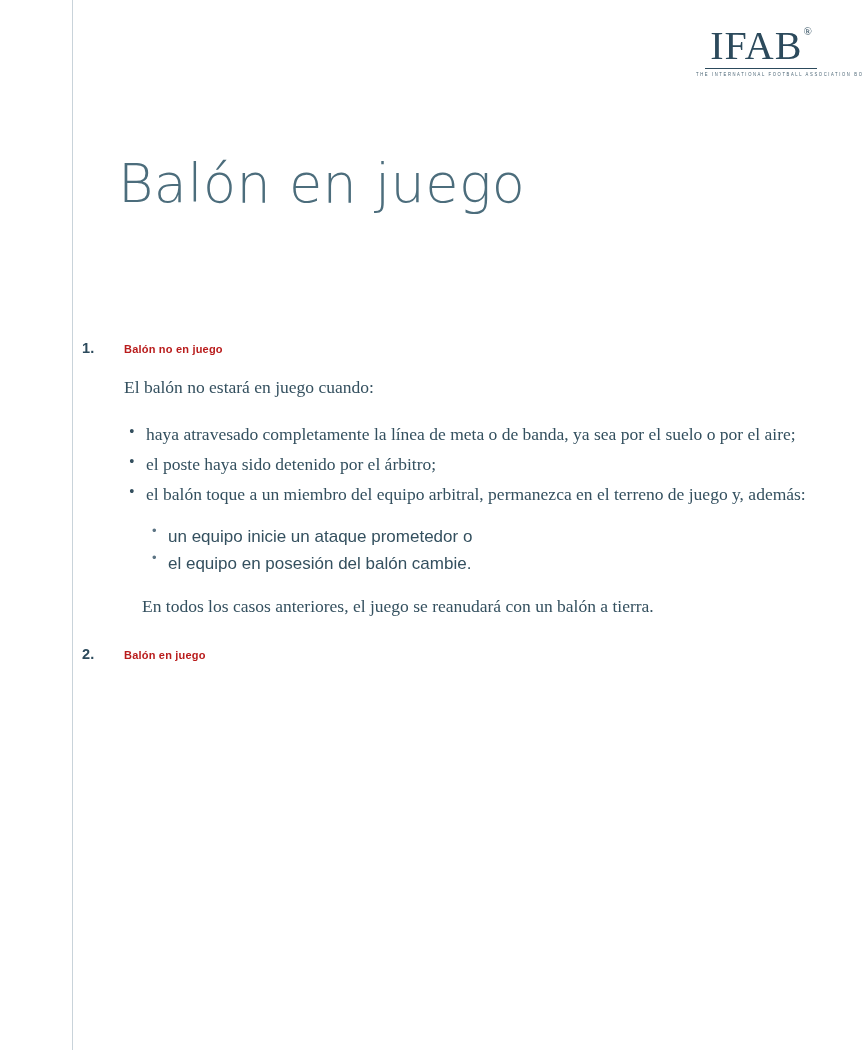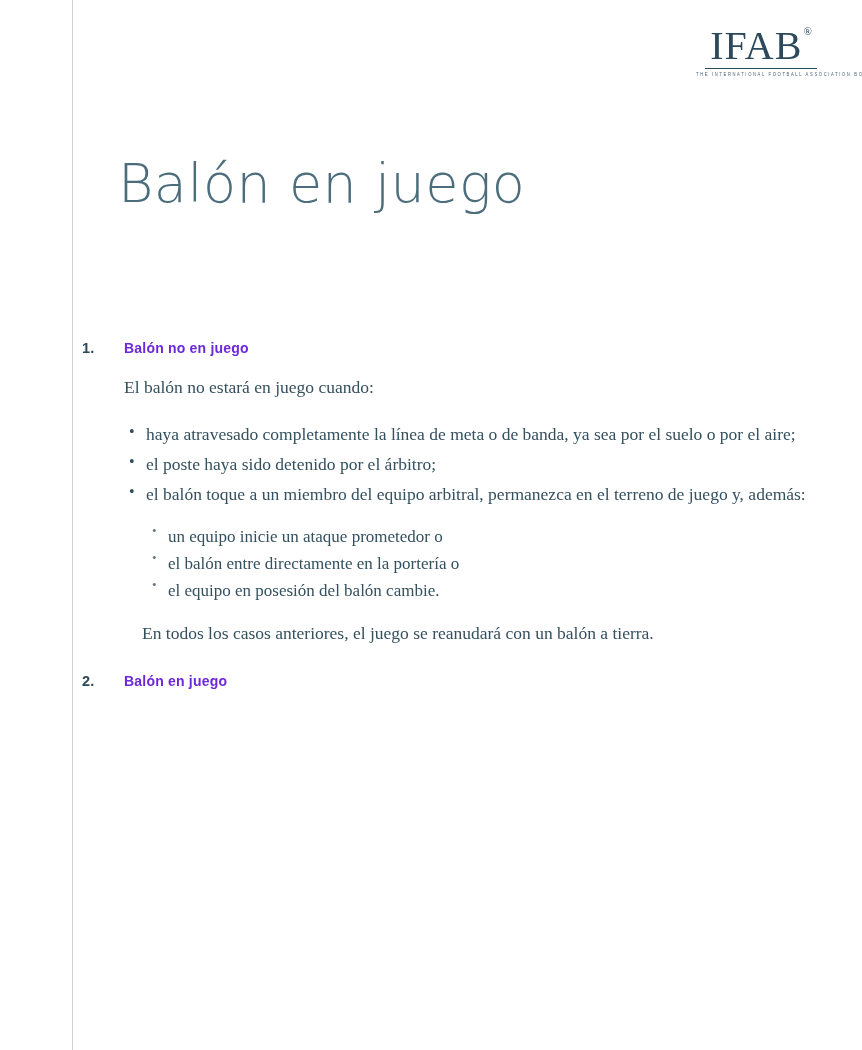--- a/index.html
+++ b/index.html
@@ -107,22 +107,22 @@
     flex: 0 0 42px;
     font-family: "Liberation Sans", sans-serif;
     font-weight: bold;
     font-size: 14.5px;
     color: #2c4a5c;
     letter-spacing: 0.2px;
   }
   .sec-title {
     font-family: "Liberation Sans", sans-serif;
     font-weight: bold;
-    font-size: 14px;
-    color: #6d28d9;
+    font-size: 11px;
+    color: #b91c1c;
     letter-spacing: 0.2px;
   }
   .sec-body {
     margin-left: 42px;
     padding-right: 12px;
   }
   .para {
     font-family: "Liberation Serif", serif;
     font-size: 17.5px;
     line-height: 1.55;
@@ -154,21 +154,21 @@
   }
 
   ul.subbullets {
     list-style: none;
     margin: 14px 0 0 24px;
     padding: 0;
   }
   ul.subbullets > li {
     position: relative;
     padding-left: 20px;
-    font-family: Liberation Serif, serif;
+    font-family: Liberation Sans, sans-serif;
     font-size: 17px;
     line-height: 1.6;
     color: #34505f;
   }
   ul.subbullets > li::before {
     content: "\2022";
     position: absolute;
     left: 4px;
     top: -2px;
     color: #5c7484;
@@ -216,21 +216,20 @@
         <p class="para">El balón no estará en juego cuando:</p>
 
         <ul class="bullets">
           <li>haya atravesado completamente la línea de meta o de banda, ya sea por el suelo o por el aire;</li>
           <li>el poste haya sido detenido por el árbitro;</li>
           <li>el balón toque a un miembro del equipo arbitral, permanezca en el terreno de juego y, además:</li>
         </ul>
 
         <ul class="subbullets">
           <li>un equipo inicie un ataque prometedor o</li>
-          <li>el balón entre directamente en la portería o</li>
           <li>el equipo en posesión del balón cambie.</li>
         </ul>
 
         <p class="closing">En todos los casos anteriores, el juego se reanudará con un balón a tierra.</p>
       </div>
     </div>
 
     <div class="section section-2">
       <div class="section-head">
         <span class="sec-num">2.</span>

